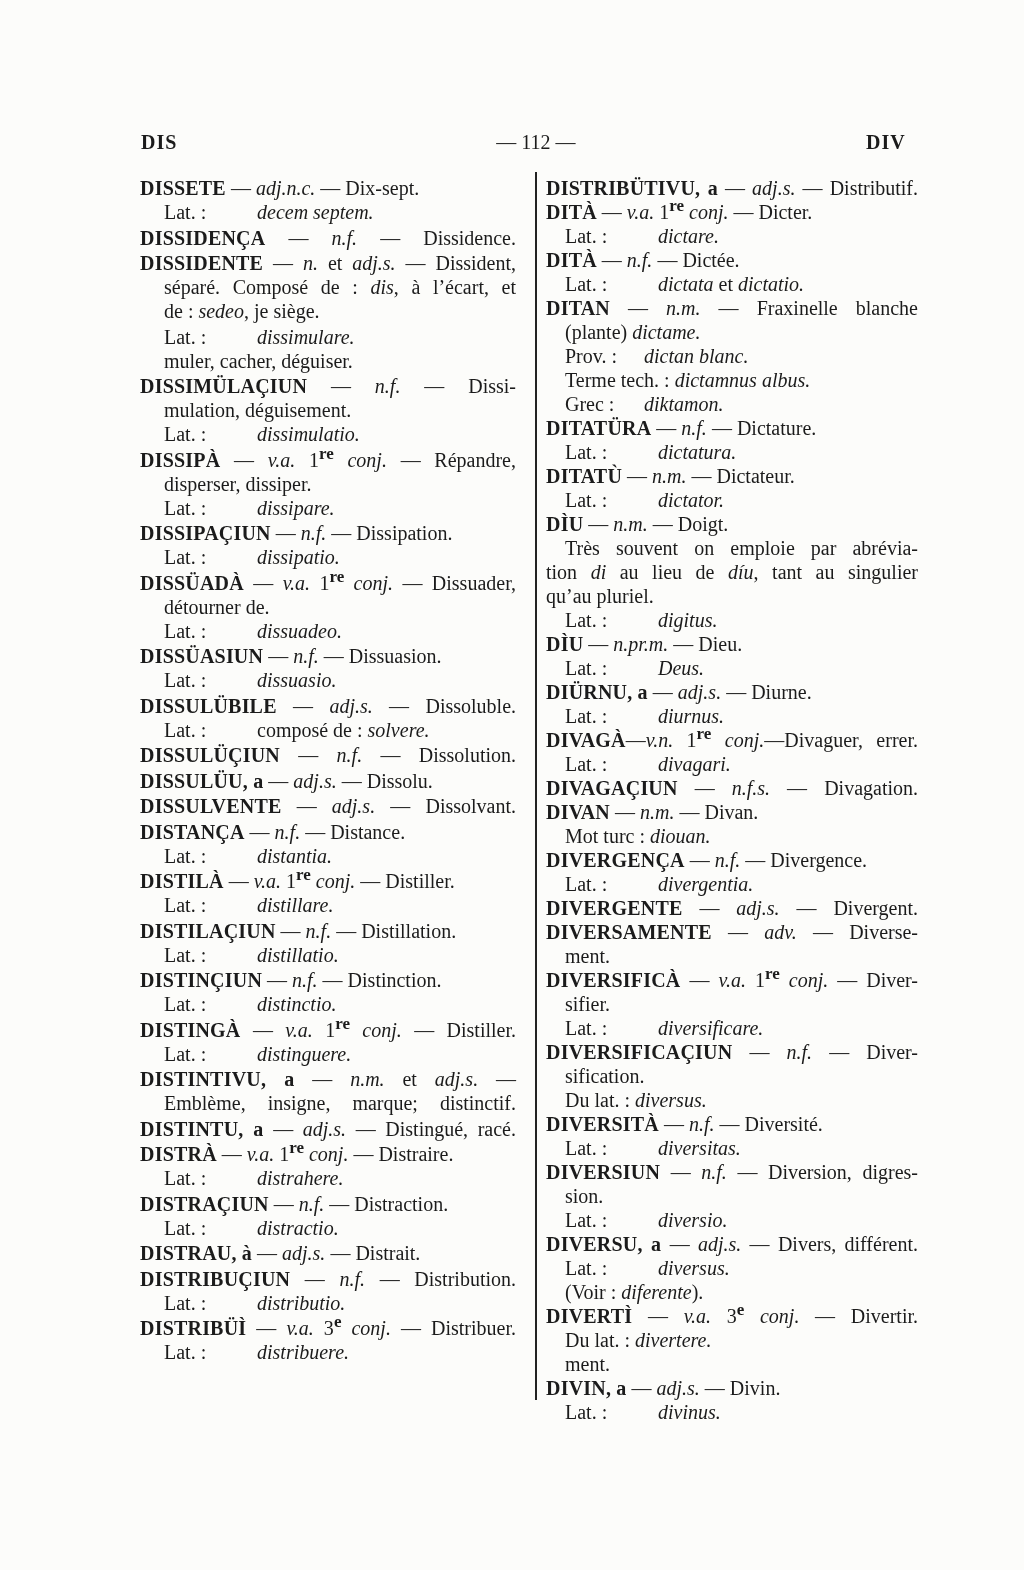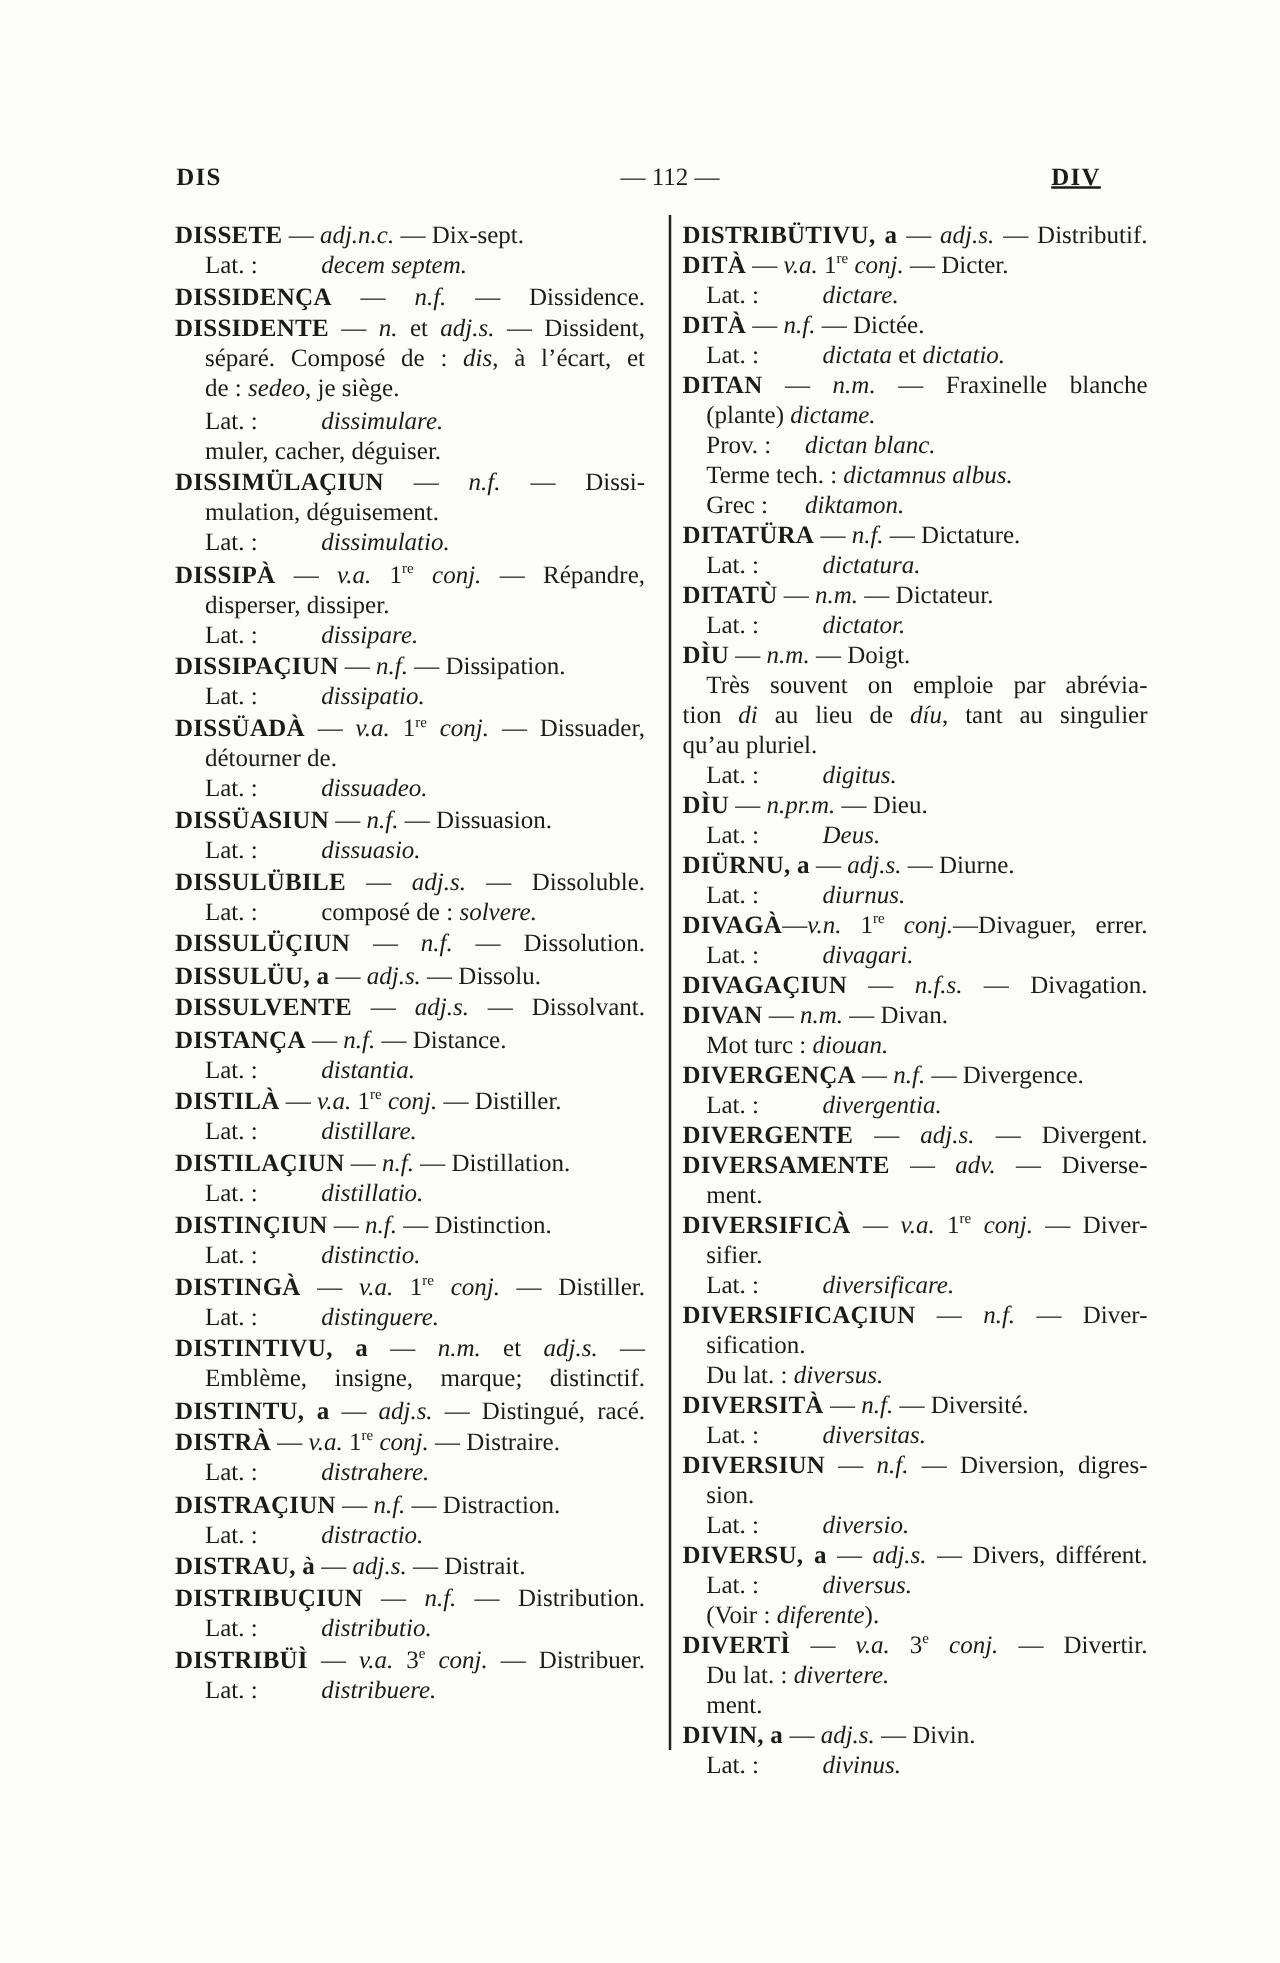--- a/index.html
+++ b/index.html
@@ -10,40 +10,40 @@
     color:#1b1b1b;
     -webkit-font-smoothing:antialiased;
   }
   .page{position:relative;width:1024px;height:1528px;overflow:hidden;}
 
   
   .hdr{position:absolute;top:130px;font-size:20px;line-height:24px;white-space:nowrap;}
   .hdr-word{font-weight:700;letter-spacing:1px;}
   #hdrL{left:141px;}
   #hdrC{left:436px;width:200px;text-align:center;}
-  #hdrR{left:841px;text-decoration:underline;}
+  #hdrR{left:866px;}
 
   
   .divider{position:absolute;left:535px;top:172px;width:2px;height:1228px;background:#222;}
 
   
   .col{position:absolute;top:176px;font-size:20px;line-height:24px;}
   #colL{left:140px;width:376px;}
   #colR{left:546px;width:372px;}
   #colL .entry{margin-bottom:1.5px;}
   .line{min-height:24px;}
   .i1{padding-left:24px;}
   #colR .i1{padding-left:19px;}
   .j{text-align:justify;text-align-last:justify;-moz-text-align-last:justify;}
 
   
   .s-b{font-weight:700;letter-spacing:.2px;}
   .s-i{font-style:italic;}
   .s-r{}
-  .s-sup{font-size:12px;vertical-align:super;line-height:0;}
+  .s-sup{font-size:17px;vertical-align:super;line-height:0;font-weight:bold;}
   .s-lab{display:inline-block;min-width:93px;}
   .s-lab2{display:inline-block;min-width:79px;}
 </style>
 </head>
 <body>
 
 <div class="page">
   <div class="hdr hdr-word" id="hdrL">DIS</div>
   <div class="hdr" id="hdrC">— 112 —</div>
   <div class="hdr hdr-word" id="hdrR">DIV</div>

